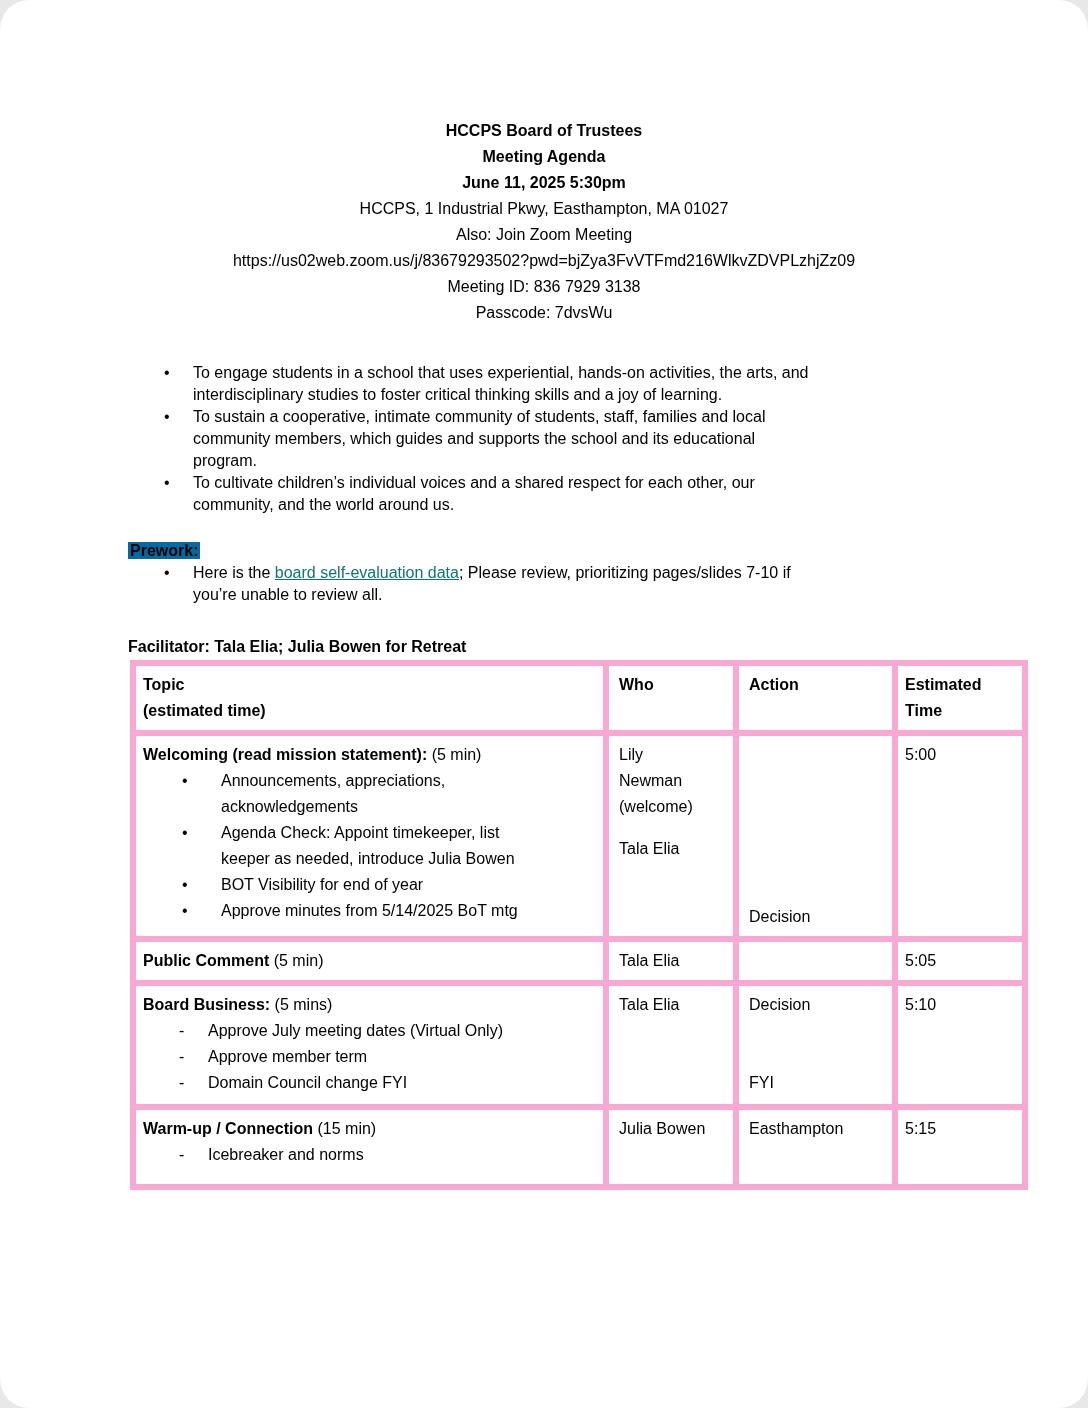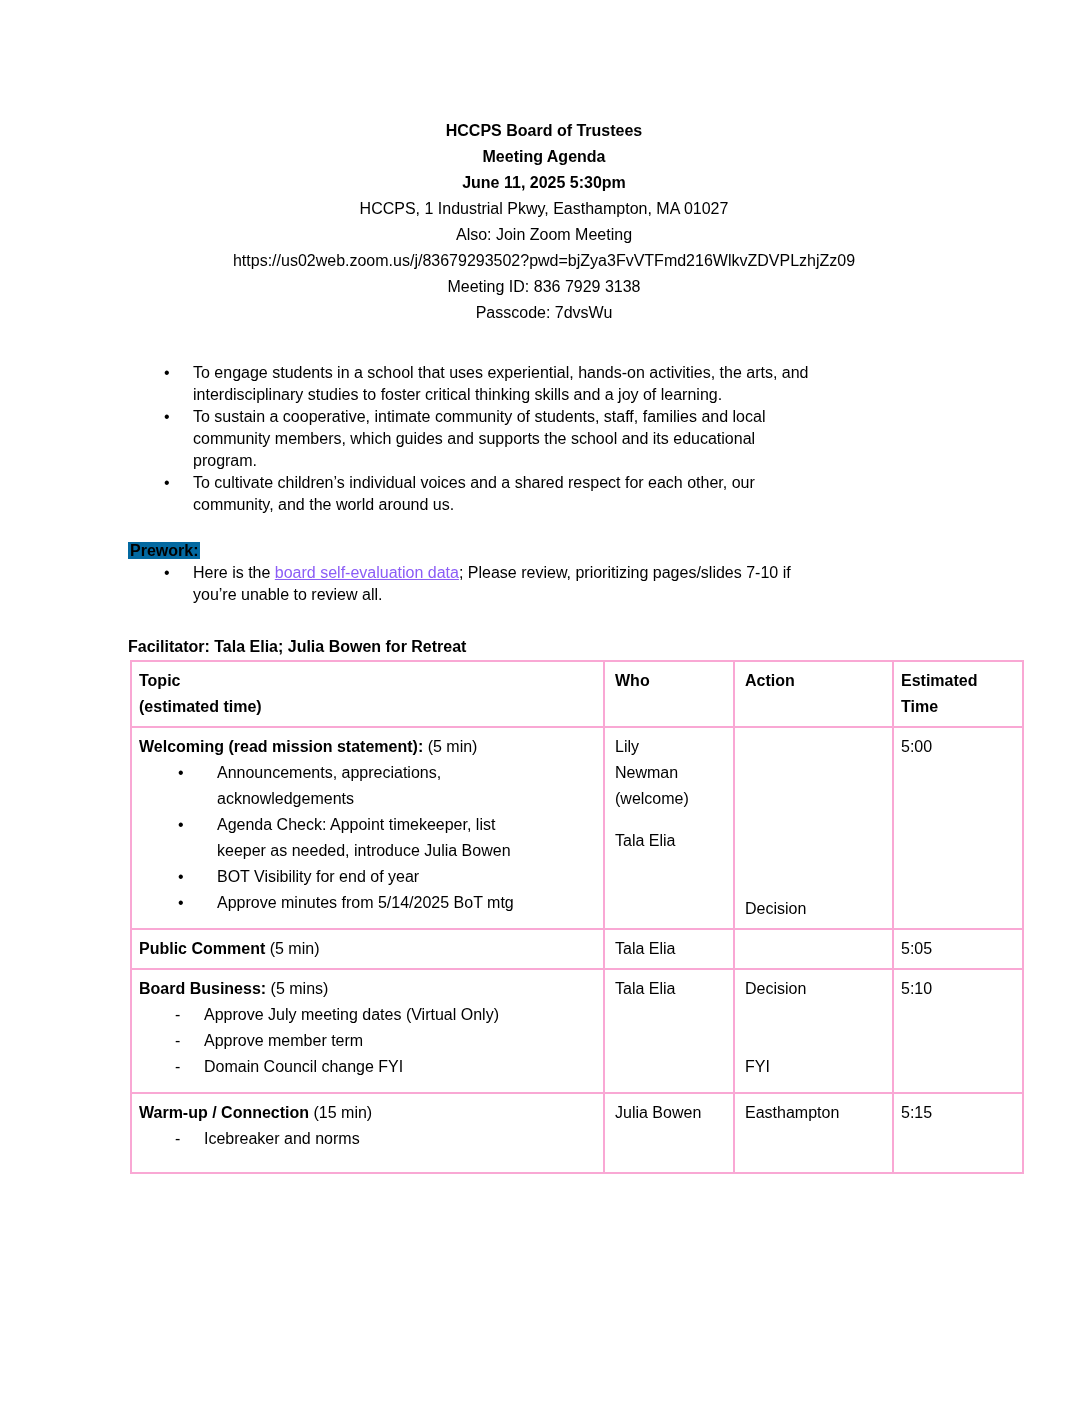--- a/index.html
+++ b/index.html
@@ -5,46 +5,47 @@
   * { margin:0; padding:0; box-sizing:border-box; }
   html,body { background:#e8e8e8; }
   .page {
     position:relative;
     width:1088px; height:1408px;
     margin:0 auto;
     background:#ffffff;
     font-family:"Liberation Sans", sans-serif;
     color:#000000;
     font-size:16px;
+    border-radius:29px;
   }
   
   .header-block { padding-top:118px; text-align:center; line-height:26px; }
   .header-block .bold { font-weight:700; }
   
   .mission { margin:36px 128px 0 128px; line-height:22px; }
   .pre { white-space:pre-line; }
   .m-item { position:relative; padding-left:65px; }
   .m-item .marker { position:absolute; left:36px; top:0; }
   
   .prework { margin:24px 128px 0 128px; line-height:22px; }
   .hl { font-weight:700; background:#0369a1; padding:0 2px; }
-  .doc-link { color:#8b5cf6; text-decoration:underline; cursor:pointer; }
+  .doc-link { color:#0f766e; text-decoration:underline; cursor:pointer; }
   
   .facilitator { margin:28px 128px 0 128px; font-weight:700; line-height:26px; }
   
   table.agenda {
     margin-left:130px; width:892px;
     border-collapse:collapse; table-layout:fixed;
   }
   table.agenda col.c-topic { width:473px; }
   table.agenda col.c-who   { width:130px; }
   table.agenda col.c-act   { width:159px; }
   table.agenda col.c-time  { width:130px; }
   table.agenda th, table.agenda td {
-    border:2px solid #f9a8d4;
+    border:6px solid #f9a8d4;
     vertical-align:top;
     text-align:left;
     font-weight:400;
     padding:6px 8px 6px 7px;
     line-height:26px;
   }
   table.agenda th { font-weight:700; }
   tr.r-head  { height:66px; }
   tr.r-1 { height:202px; }
   tr.r-2 { height:38px; }

